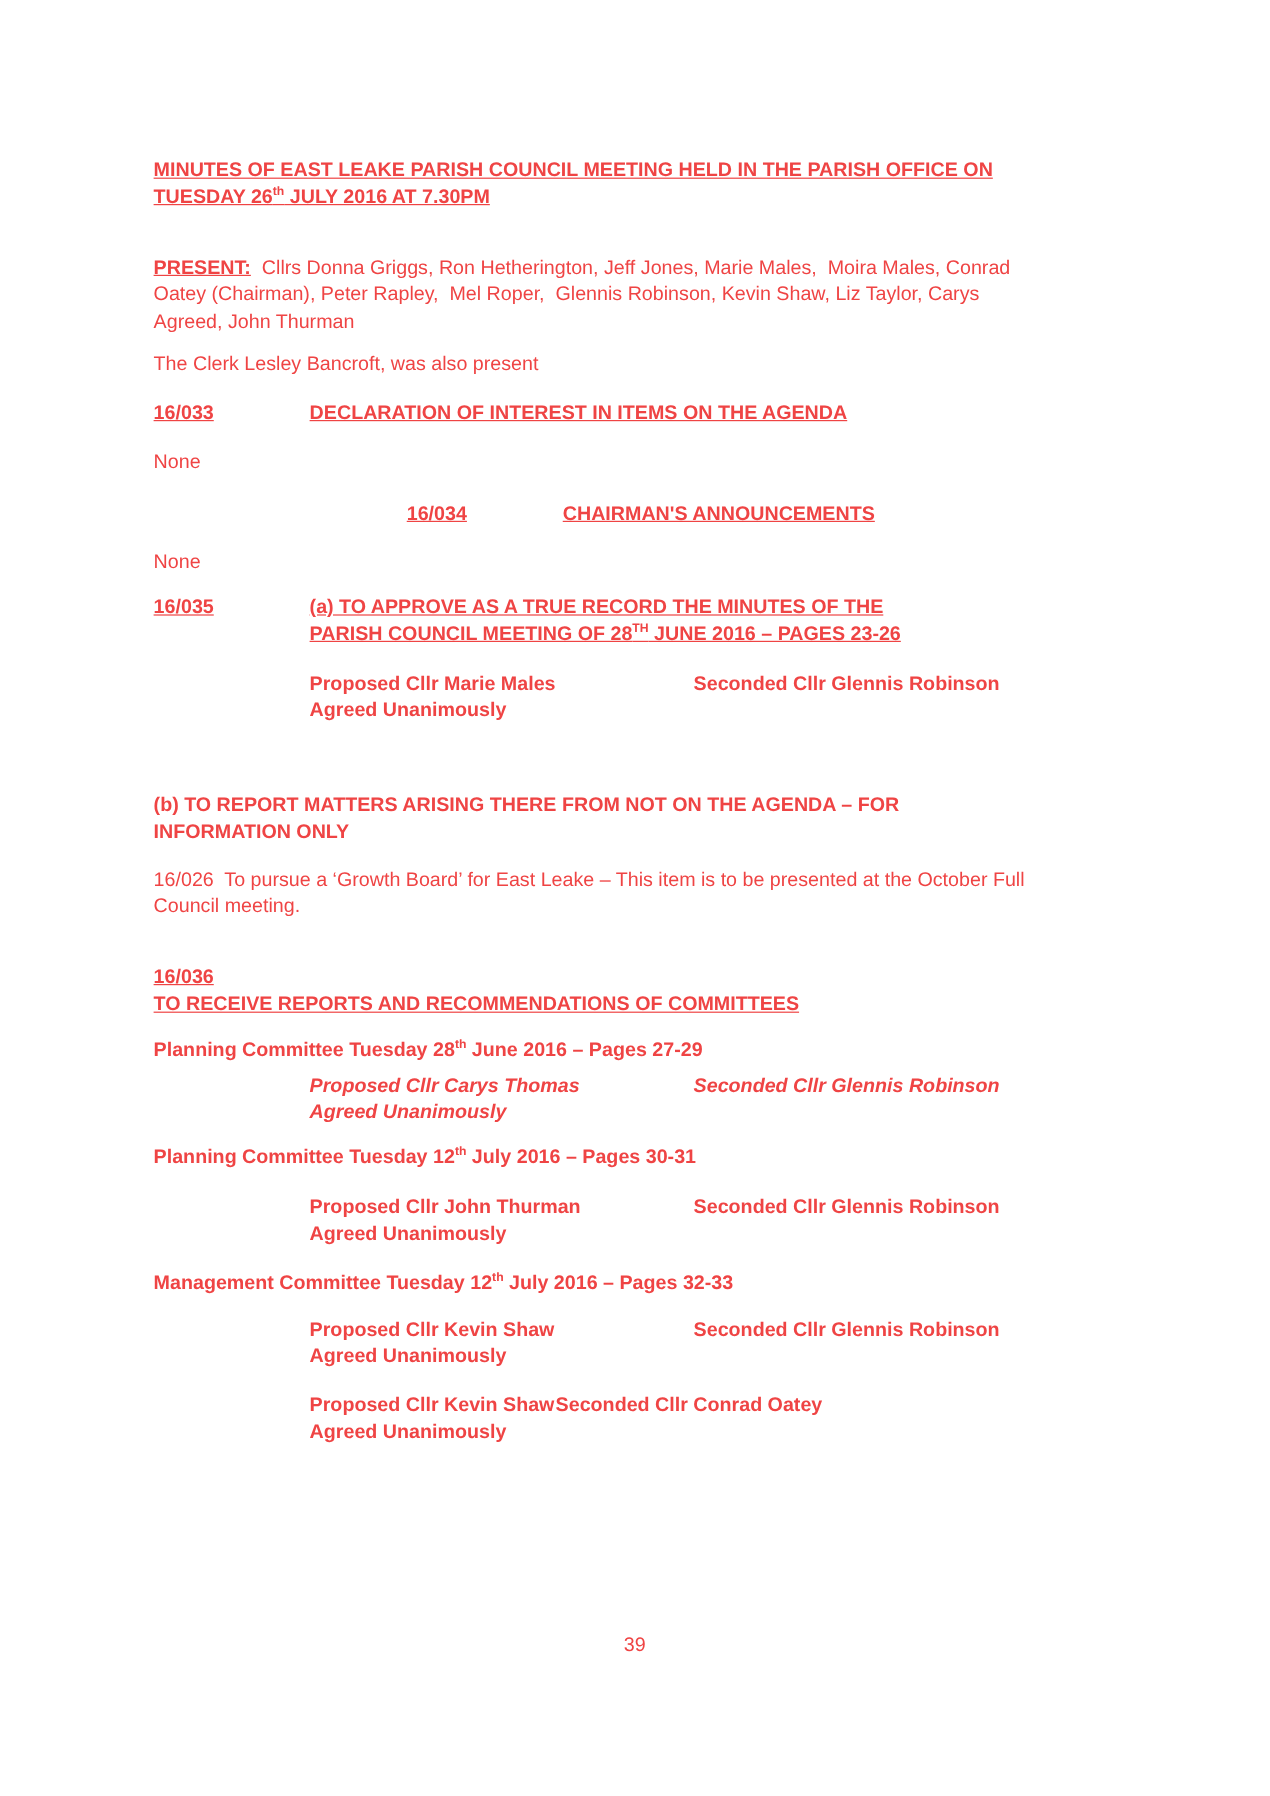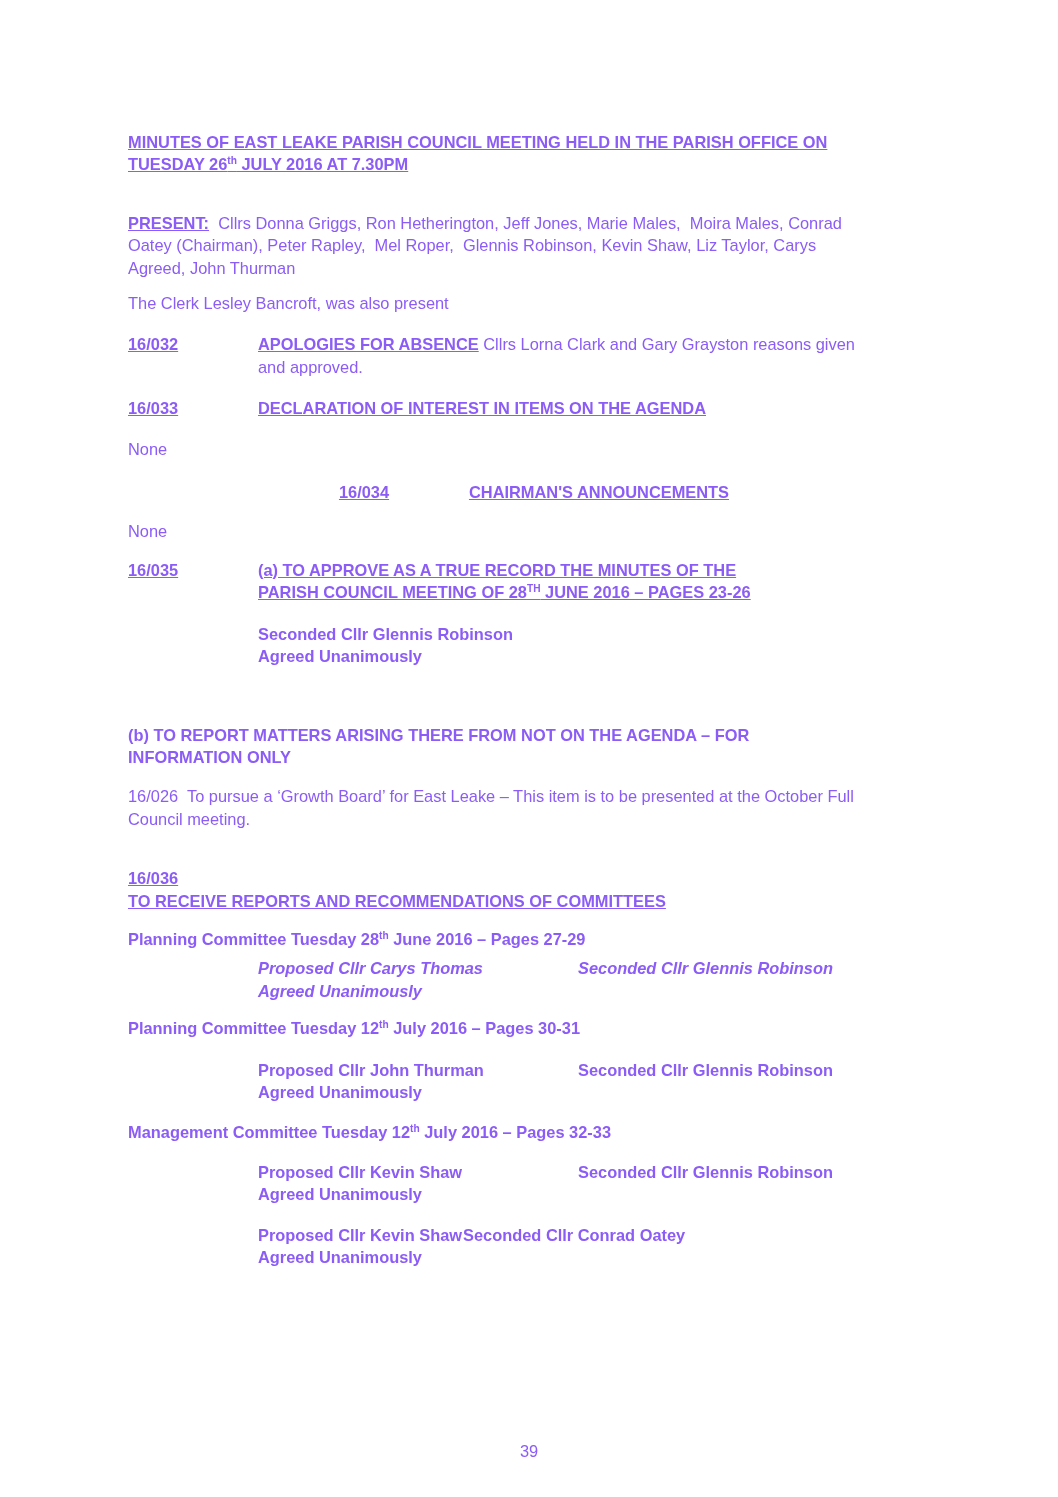--- a/index.html
+++ b/index.html
@@ -1,21 +1,21 @@
 <!DOCTYPE html>
 <html><head>
 <meta charset="utf-8">
 <style>
   html, body { margin: 0; padding: 0; background: #ffffff; }
   .page {
     position: relative;
     width: 1058px;
     height: 1497px;
     background: #ffffff;
-    color: #8b5cf6;
+    color: #ef4444;
     font-family: "Liberation Sans", "DejaVu Sans", sans-serif;
     font-size: 16.4px;
     line-height: 22.4px;
     overflow: hidden;
   }
   .content {
     position: absolute;
     left: 128px;
     top: 131px;
     width: 812px;
@@ -52,21 +52,21 @@
   .motion-2       { margin-top: 7px; font-style: italic; }
   .report-2       { margin-top: 15px; font-weight: bold; }
   .motion-3       { margin-top: 19px; }
   .report-3       { margin-top: 18px; font-weight: bold; }
   .motion-4       { margin-top: 17px; }
   .para-withdrawn { margin-top: 16px; margin-left: -20px; }
   .motion-5       { margin-top: 18px; }
 
   .page-number {
     position: absolute;
-    top: 1440px;
+    top: 1360px;
     left: 0;
     width: 100%;
     text-align: center;
   }
 </style>
 </head>
 <body>
 
 <div class="page">
   <div class="content">
@@ -77,27 +77,20 @@
     </div>
 
     <div class="present-para">
       <div class="line"><span class="b u">PRESENT:</span><span>  Cllrs Donna Griggs, Ron Hetherington, Jeff Jones, Marie Males,  Moira Males, Conrad</span></div>
       <div class="line">Oatey (Chairman), Peter Rapley,  Mel Roper,  Glennis Robinson, Kevin Shaw, Liz Taylor, Carys</div>
       <div class="line">Agreed, John Thurman</div>
     </div>
 
     <div class="clerk-note line">The Clerk Lesley Bancroft, was also present</div>
 
-    <div class="item item-apologies">
-      <div class="ref"><span class="u">16/032</span></div>
-      <div>
-        <div class="line"><span class="b u">APOLOGIES FOR ABSENCE</span><span> Cllrs Lorna Clark and Gary Grayston reasons given</span></div>
-        <div class="line">and approved.</div>
-      </div>
-    </div>
 
     <div class="item item-declare">
       <div class="ref"><span class="u">16/033</span></div>
       <div class="line"><span class="b u">DECLARATION OF INTEREST IN ITEMS ON THE AGENDA</span></div>
     </div>
 
     <div class="none-1 line">None</div>
 
     <div class="item item-chairman">
       <div class="ref"><span class="u">16/034</span></div>
@@ -108,21 +101,21 @@
 
     <div class="item item-approve">
       <div class="ref"><span class="u">16/035</span></div>
       <div class="b">
         <div class="line"><span class="u">(a) TO APPROVE AS A TRUE RECORD THE MINUTES OF THE</span></div>
         <div class="line"><span class="u"><span>PARISH COUNCIL MEETING OF 28</span><sup>TH</sup><span> JUNE 2016 – PAGES 23-26</span></span></div>
       </div>
     </div>
 
     <div class="motion motion-1">
-      <div class="row"><span>Seconded Cllr Glennis Robinson</span></div>
+      <div class="row"><span class="p">Proposed Cllr Marie Males</span><span>Seconded Cllr Glennis Robinson</span></div>
       <div class="line">Agreed Unanimously</div>
     </div>
 
     <div class="heading-b">
       <div class="line">(b) TO REPORT MATTERS ARISING THERE FROM NOT ON THE AGENDA – FOR</div>
       <div class="line">INFORMATION ONLY</div>
     </div>
 
     <div class="para-026">
       <div class="line">16/026  To pursue a ‘Growth Board’ for East Leake – This item is to be presented at the October Full</div>

